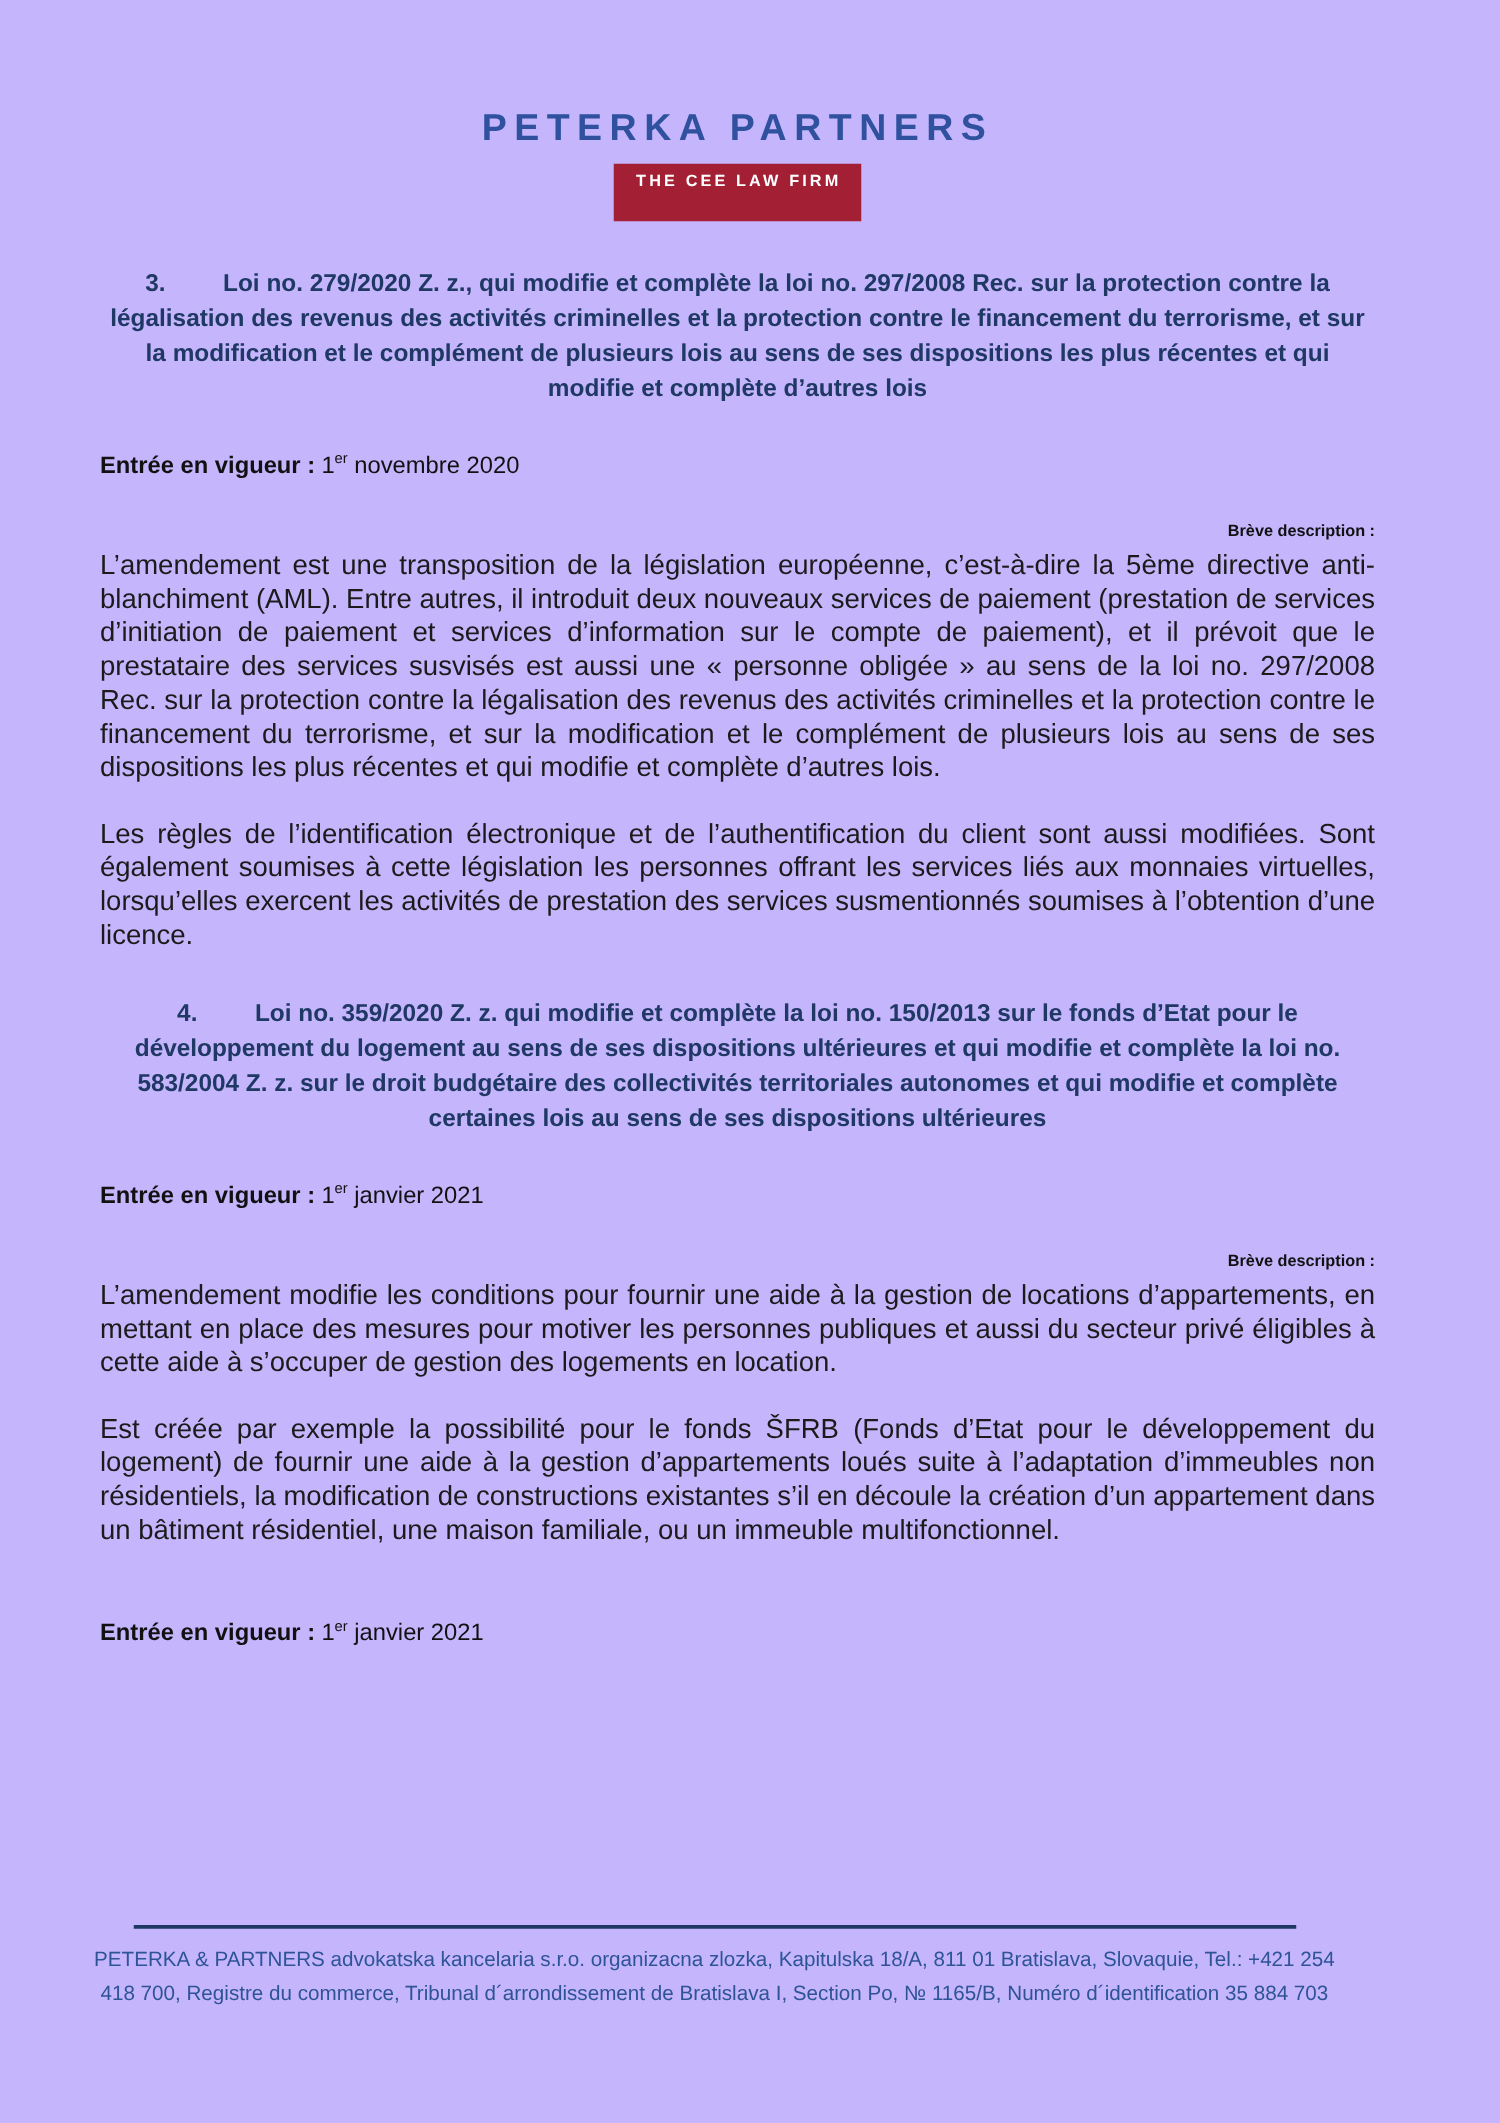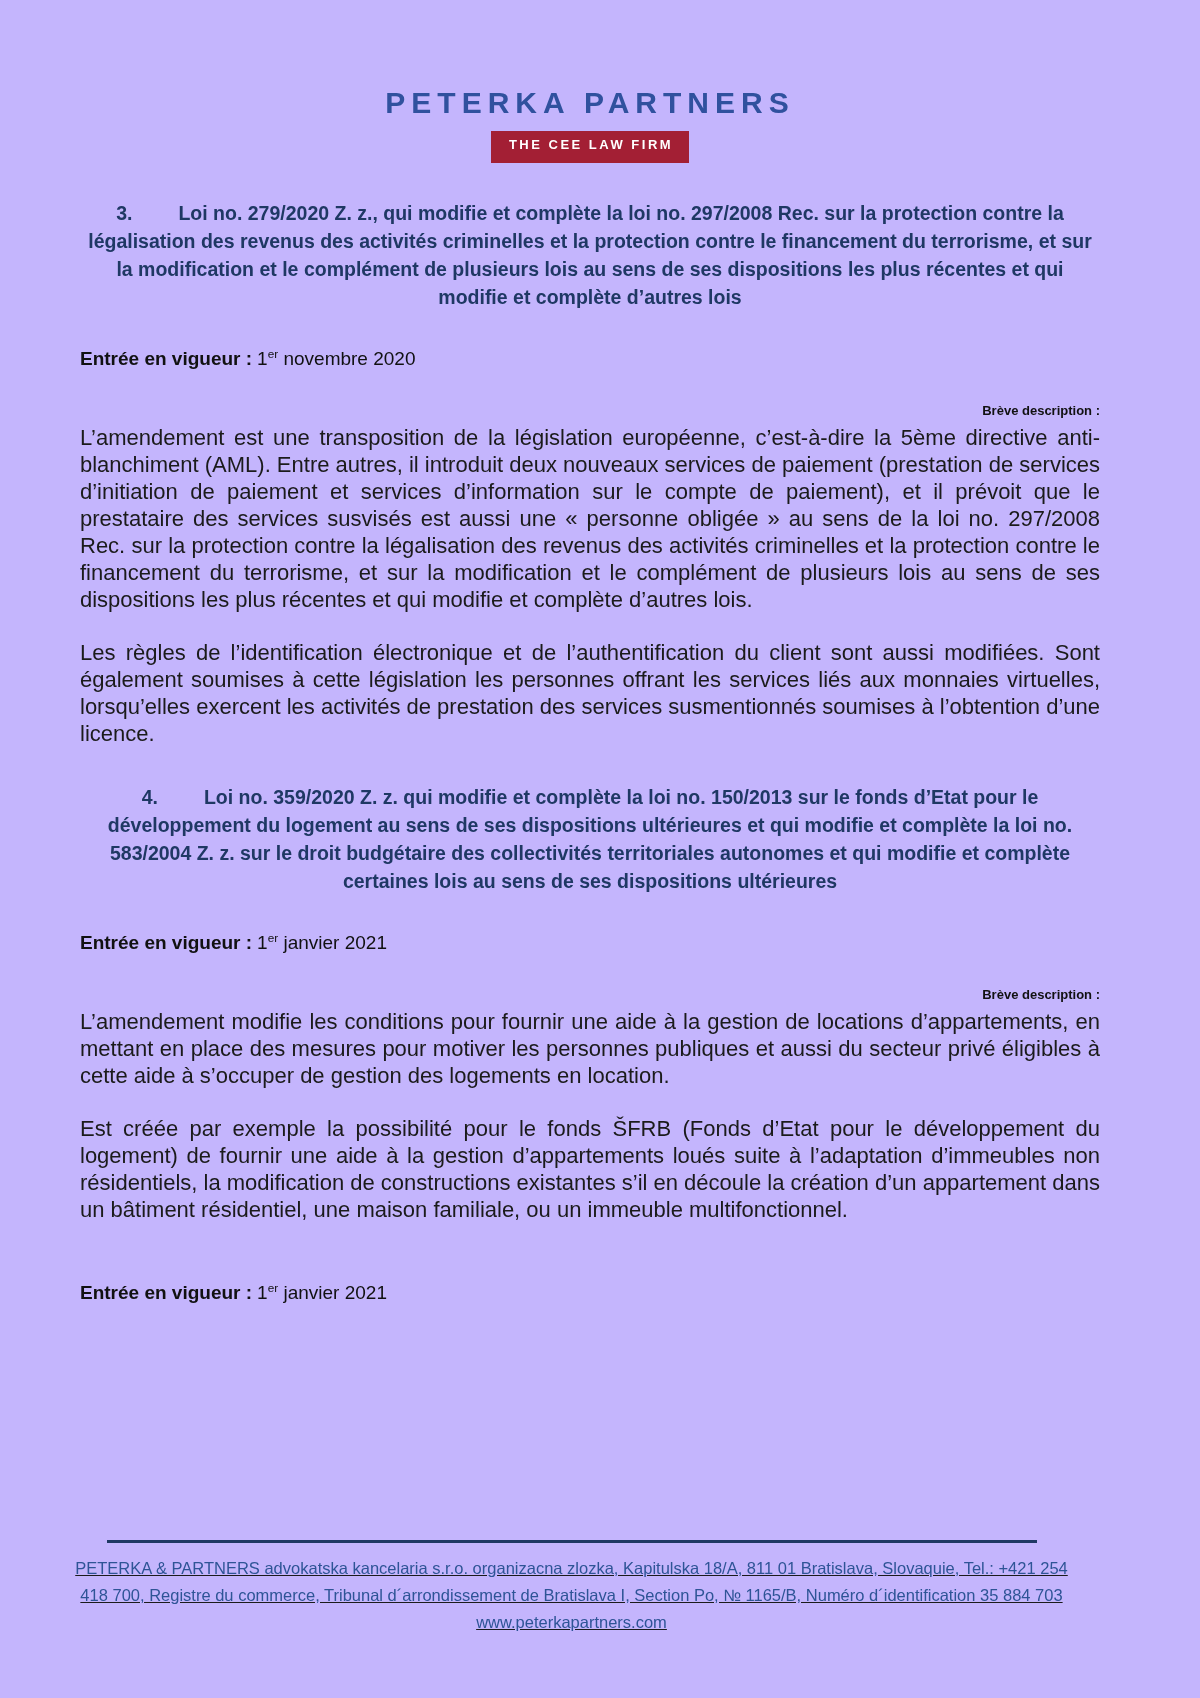--- a/index.html
+++ b/index.html
@@ -33,21 +33,21 @@
     justify-content: center;
     margin-top: 11px;
   }
   .tagline {
     background: #A31F34;
     color: #ffffff;
     font-size: 13px;
     font-weight: 700;
     letter-spacing: 2.5px;
     line-height: 14px;
-    padding: 7px 16px 11px 18px;
+    padding: 7px 16px 25px 18px;
   }
   
   .law-title {
     margin: 36px 0 0 0;
     color: #1F3864;
     font-size: 19.5px;
     font-weight: 700;
     line-height: 28px;
     text-align: center;
   }
@@ -78,21 +78,20 @@
   }
   .body-par.first { margin-top: 0; }
   .law { margin-bottom: 34px; }
   .law-5 .entree { margin-top: 56px; }
   
   .footer {
     position: absolute;
     left: 0;
     top: 1540px;
     width: 1143px;
-    text-decoration: underline;
   }
   .footer-rule {
     width: 930px;
     margin: 0 auto;
     border: none;
     border-top: 3px solid #1F3864;
   }
   .footer-text {
     margin-top: 12px;
     text-align: center;
@@ -132,17 +131,16 @@
 
   <section class="law law-5">
     <p class="entree"><strong>Entrée en vigueur :</strong><span><span>1</span><sup>er</sup><span> janvier 2021</span></span></p>
   </section>
 
   <footer class="footer">
     <hr class="footer-rule">
     <div class="footer-text">
       <p>PETERKA &amp; PARTNERS advokatska kancelaria s.r.o. organizacna zlozka, Kapitulska 18/A, 811 01 Bratislava, Slovaquie, Tel.: +421 254</p>
       <p>418 700, Registre du commerce, Tribunal d´arrondissement de Bratislava I, Section Po, № 1165/B, Numéro d´identification 35 884 703</p>
-      <p>www.peterkapartners.com</p>
     </div>
   </footer>
 
 </div>
 
 </body></html>

